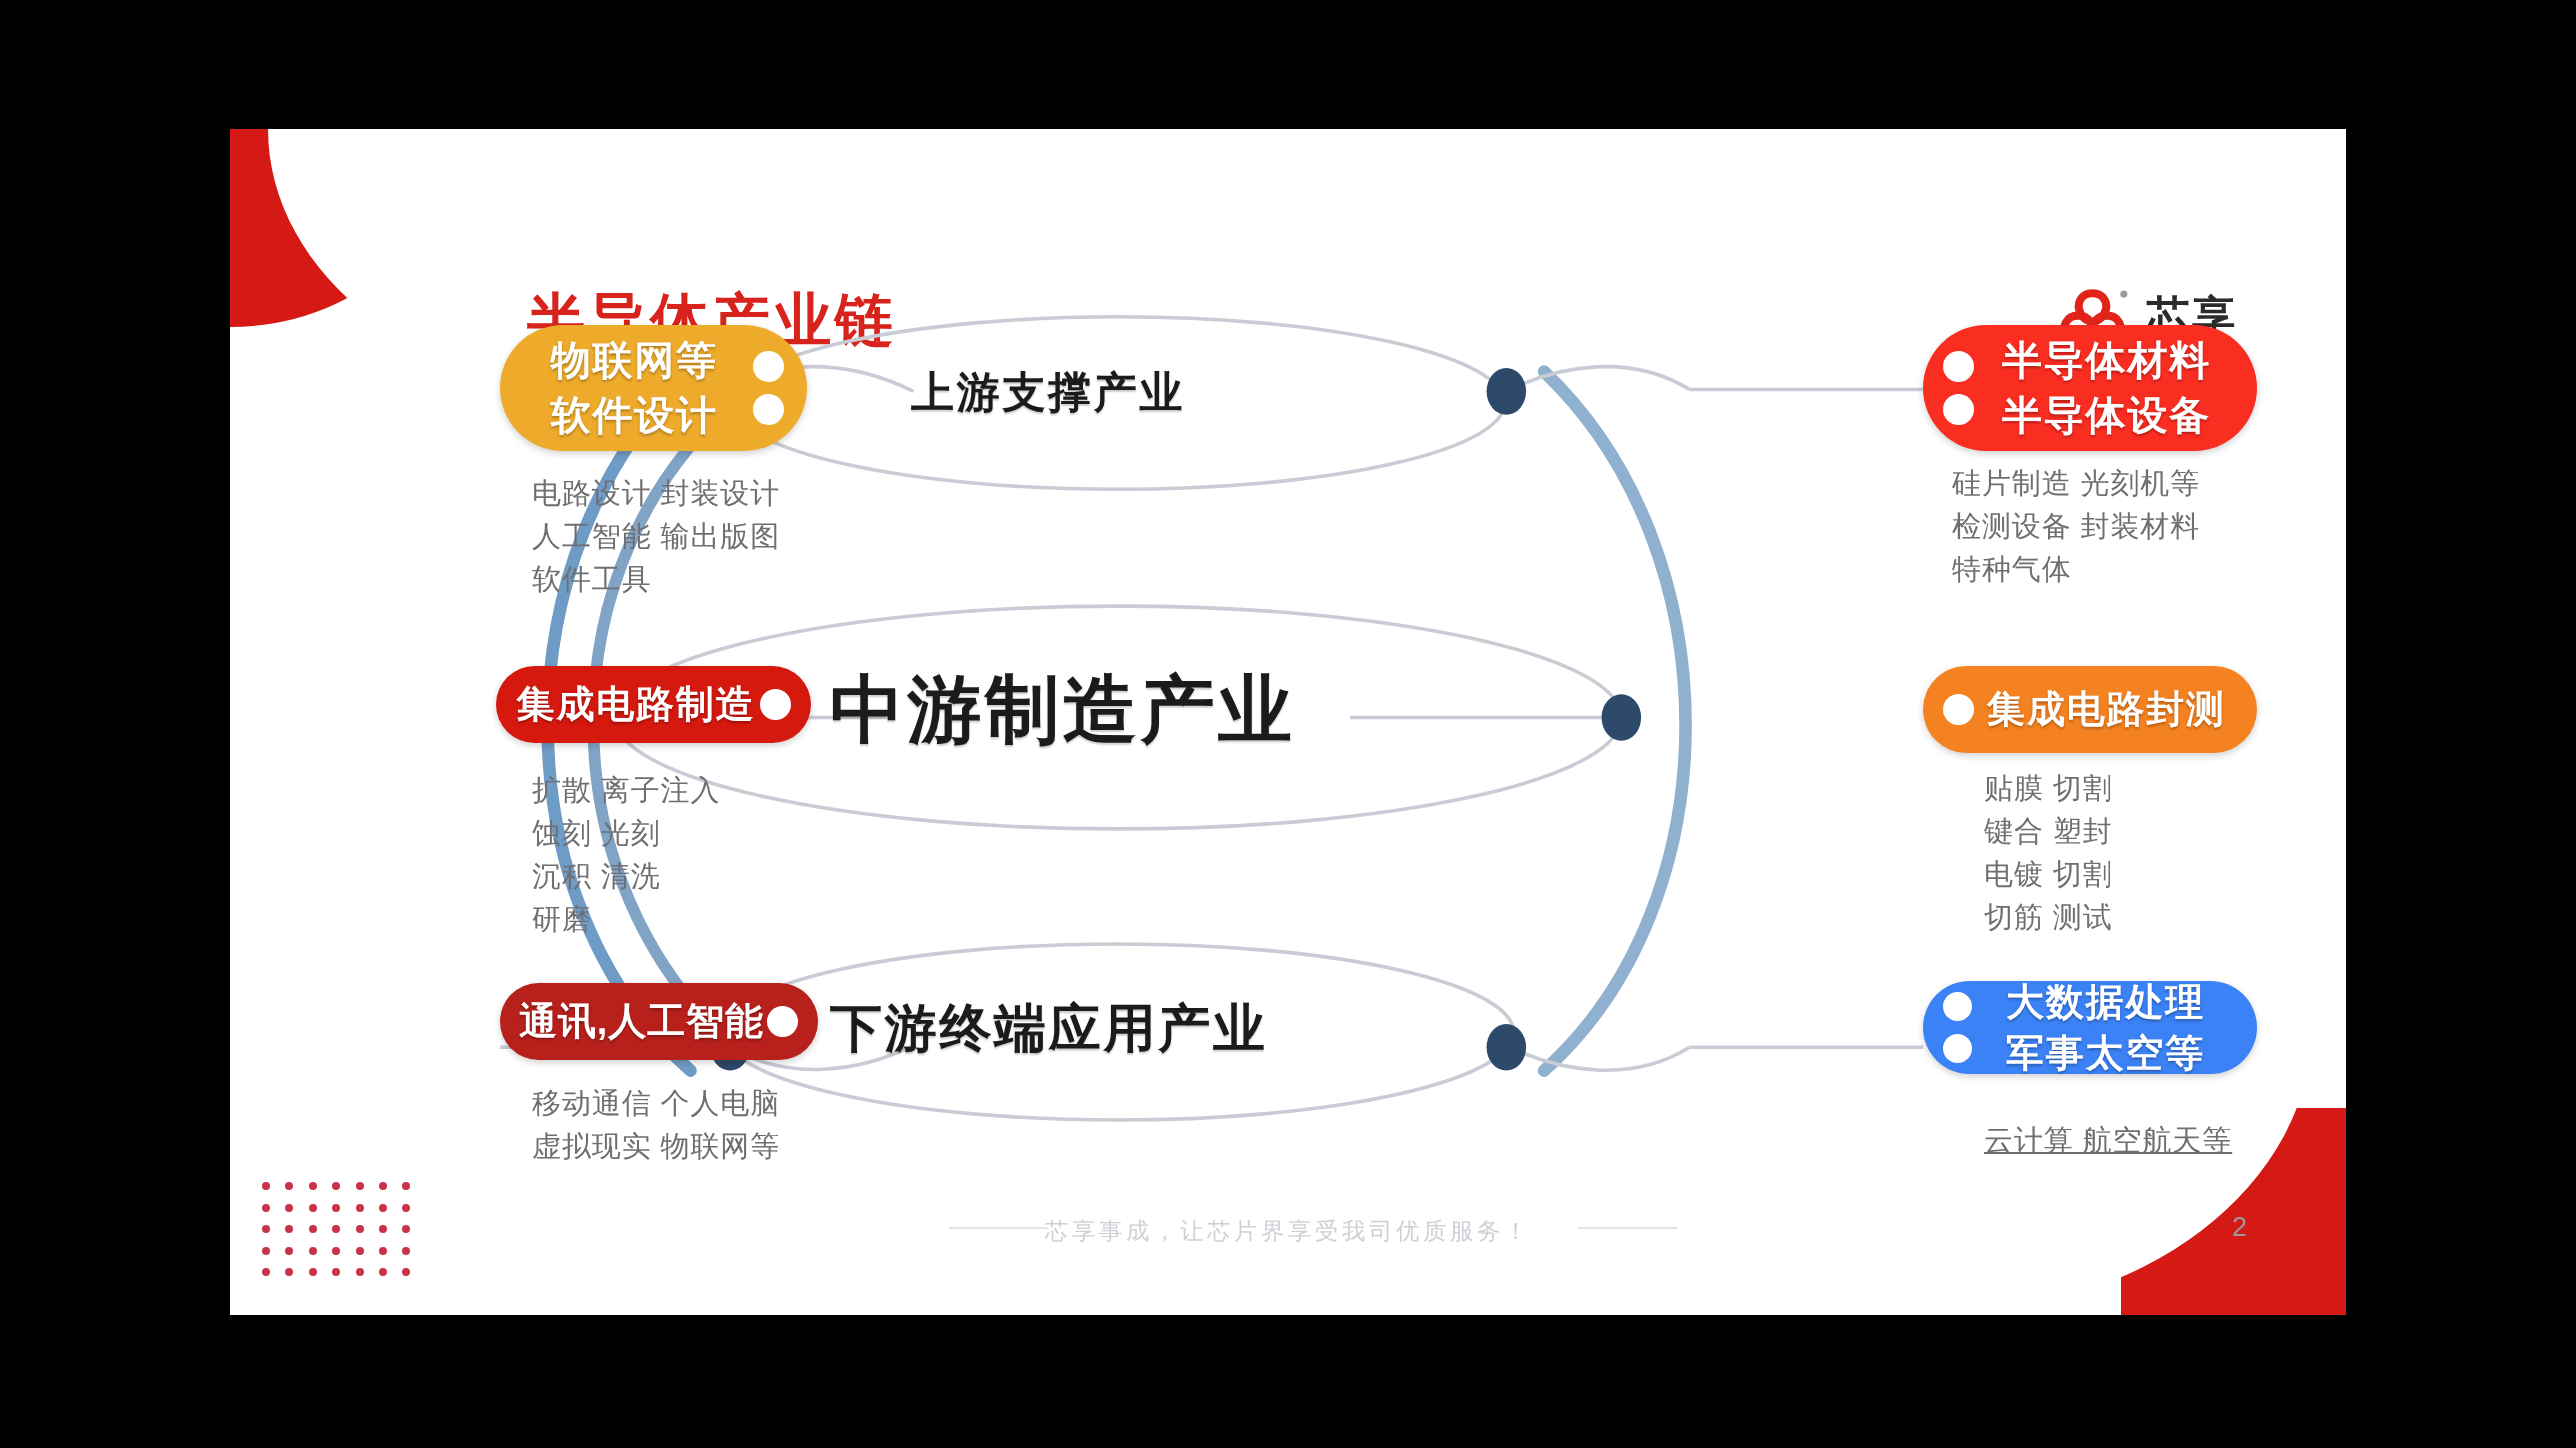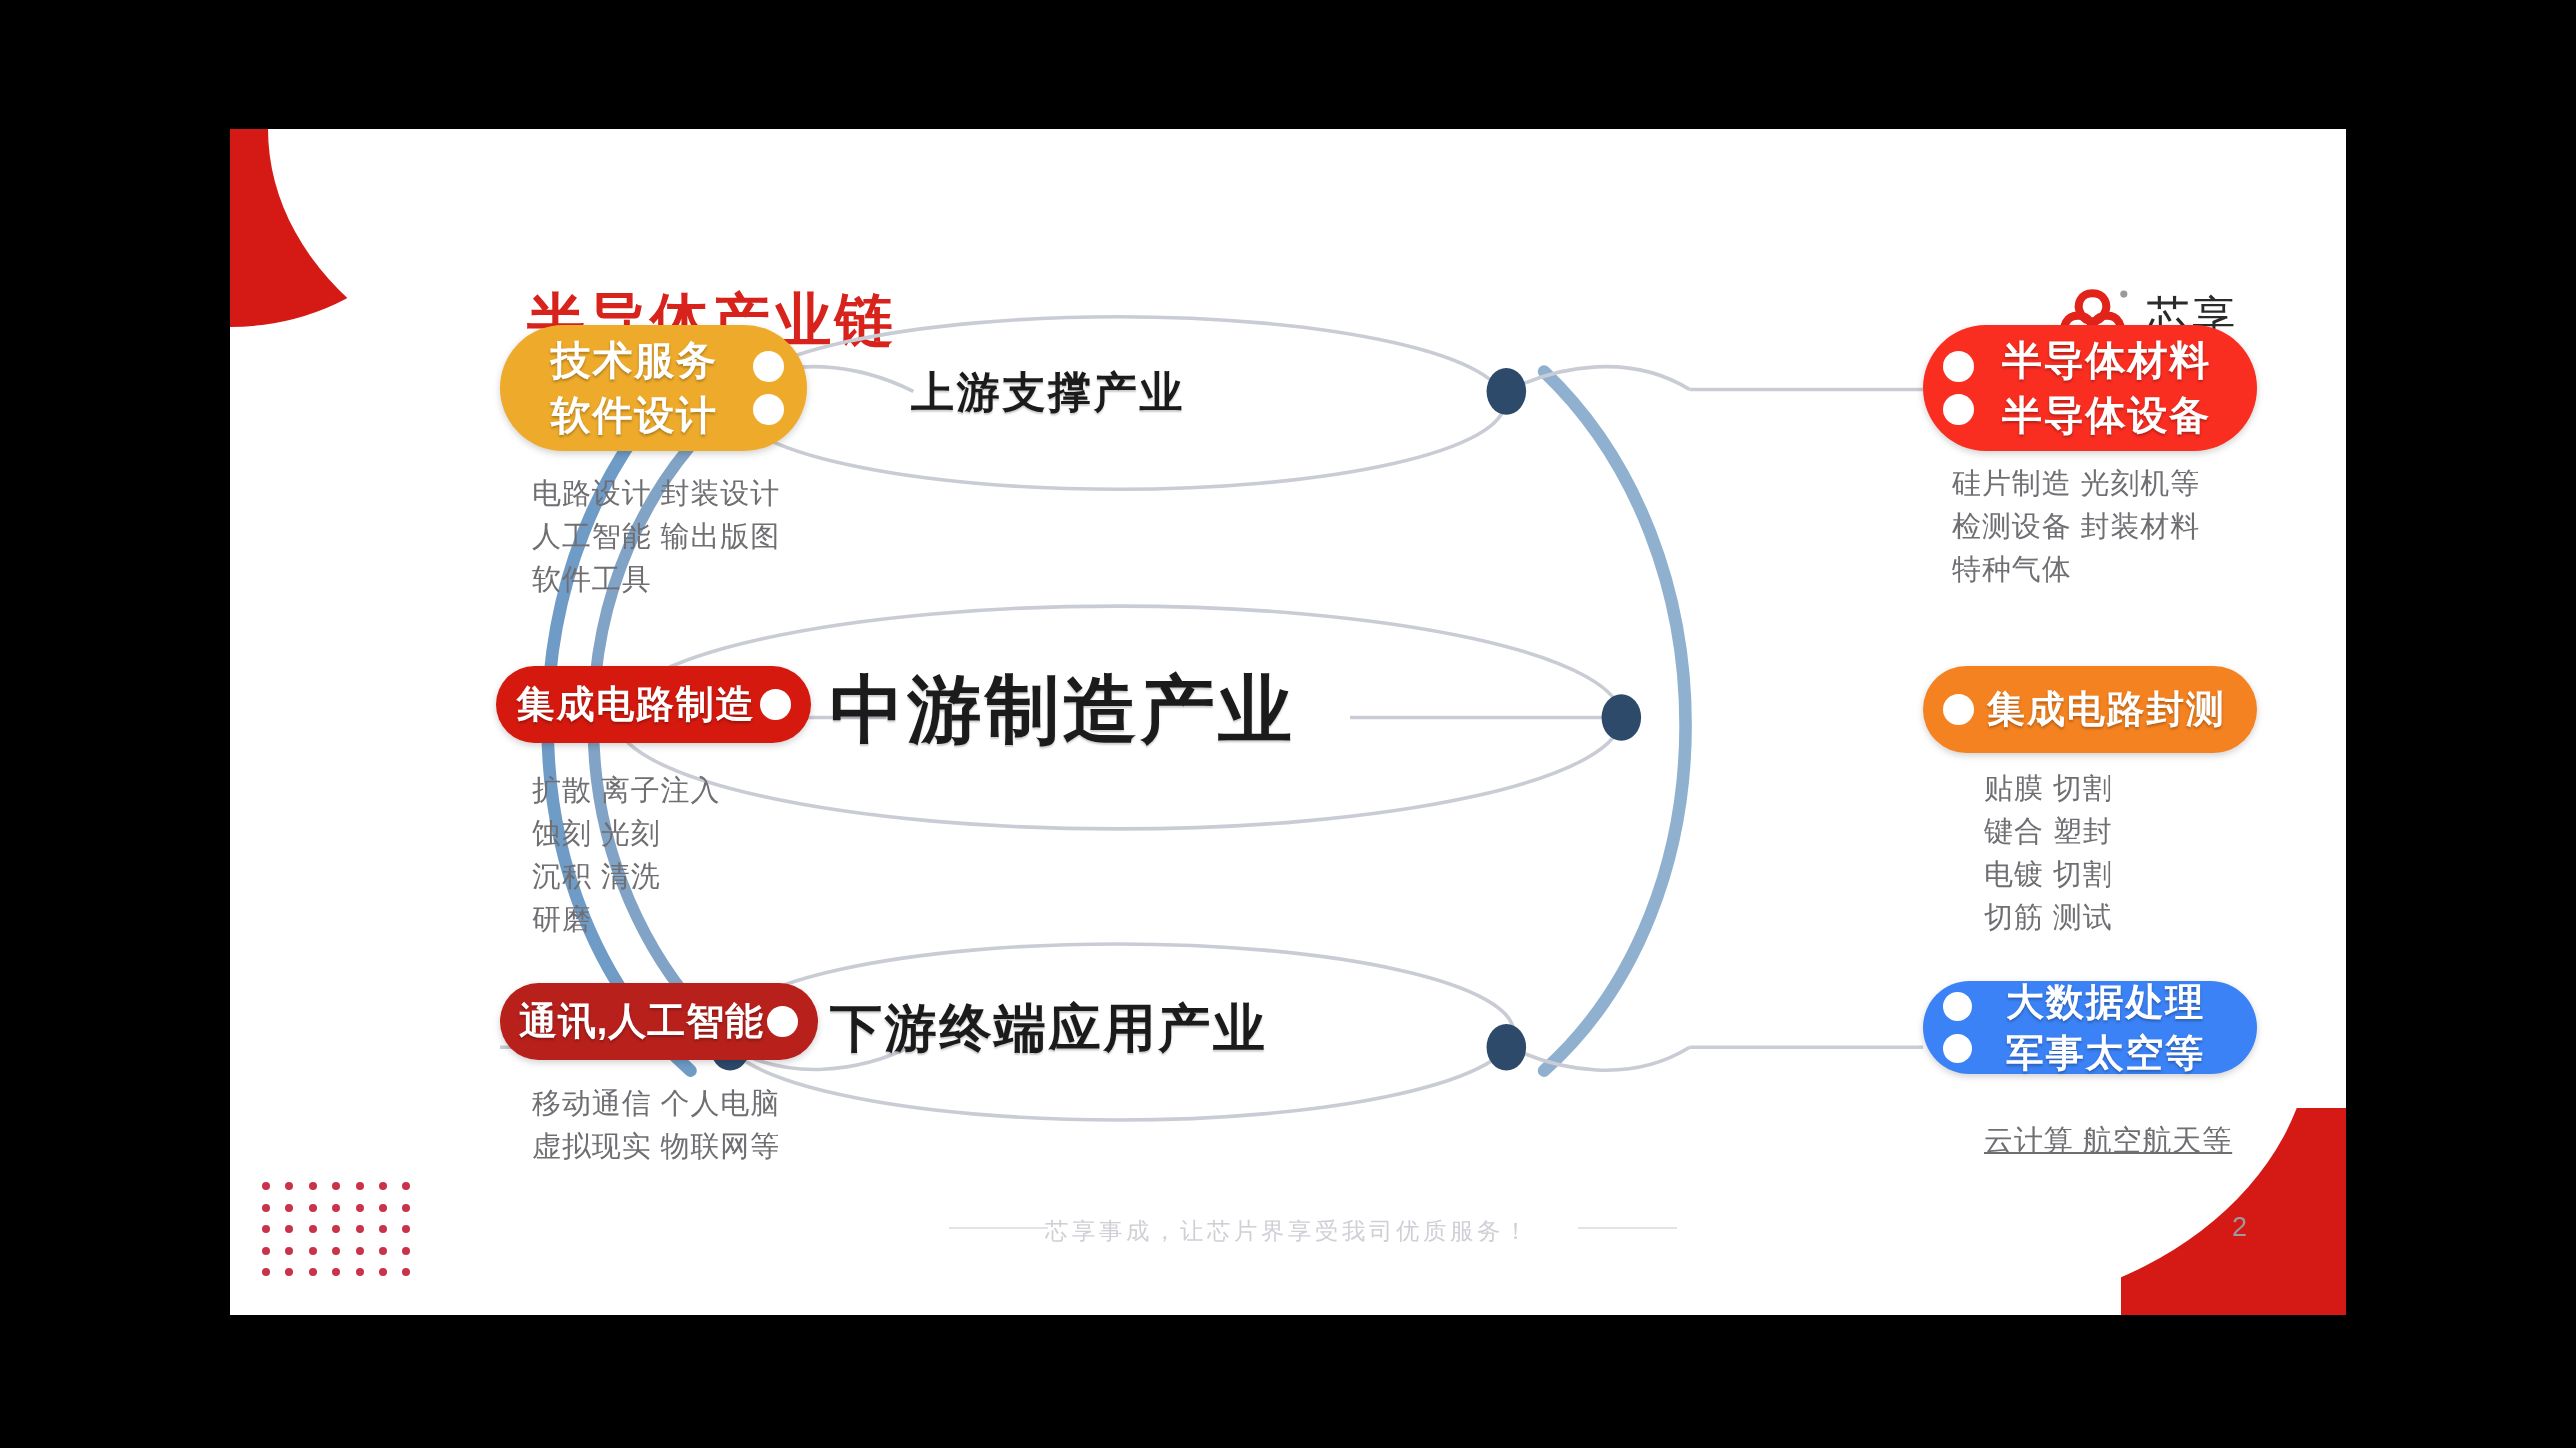--- a/index.html
+++ b/index.html
@@ -36,21 +36,21 @@
     background:#ffffff;border-bottom-right-radius:378px 288px;
   }
 
   .slide-title{
     position:absolute;left:297px;top:153px;
     font-size:58px;font-weight:bold;color:#d8231c;letter-spacing:3.6px;
     white-space:nowrap;
   }
 
   .brand{
-    position:absolute;right:108px;top:155px;display:flex;align-items:center;gap:16px;
+    position:absolute;right:108px;top:155px;display:flex;align-items:center;gap:16px;font-weight:bold;
   }
   .brand-name{font-size:43px;color:#2b2b2b;letter-spacing:2.7px;}
 
   
   #diagram{position:absolute;left:0;top:0;width:2116px;height:1186px;}
 
   
   .pill{
     position:absolute;display:flex;align-items:center;
     border-radius:898px;box-sizing:border-box;
@@ -147,21 +147,21 @@
       <ellipse cx="1420" cy="1022" rx="22" ry="26"></ellipse>
     </g>
   </svg>
 
   <div class="ell-label" style="left:681px;top:235px;font-size:43px;letter-spacing:2.7px;text-align:right;">上游支撑产业</div>
   <div class="ell-label" style="left:600px;top:532px;font-size:74px;letter-spacing:3.6px;">中游制造产业</div>
   <div class="ell-label" style="left:600px;top:865px;font-size:52px;letter-spacing:2.7px;">下游终端应用产业</div>
 
   <div class="pill" style="left:270px;top:196px;width:307px;height:126px;background:#eeab2b;padding:0 23.4px 0 16px;">
     <div class="labels" style="flex:1;align-items:center;">
-      <span style="font-size:40px;letter-spacing:1.8px;">技术服务</span>
+      <span style="font-size:40px;letter-spacing:1.8px;">物联网等</span>
       <span style="font-size:40px;letter-spacing:1.8px;">软件设计</span>
     </div>
     <div class="dots-col" style="gap:12.6px;">
       <i class="wdot" style="width:31px;height:31px;"></i>
       <i class="wdot" style="width:31px;height:31px;"></i>
     </div>
   </div>
   <div class="sublist" style="left:302px;top:343px;font-size:29px;">
     <div>电路设计  封装设计</div>
     <div>人工智能  输出版图</div>

